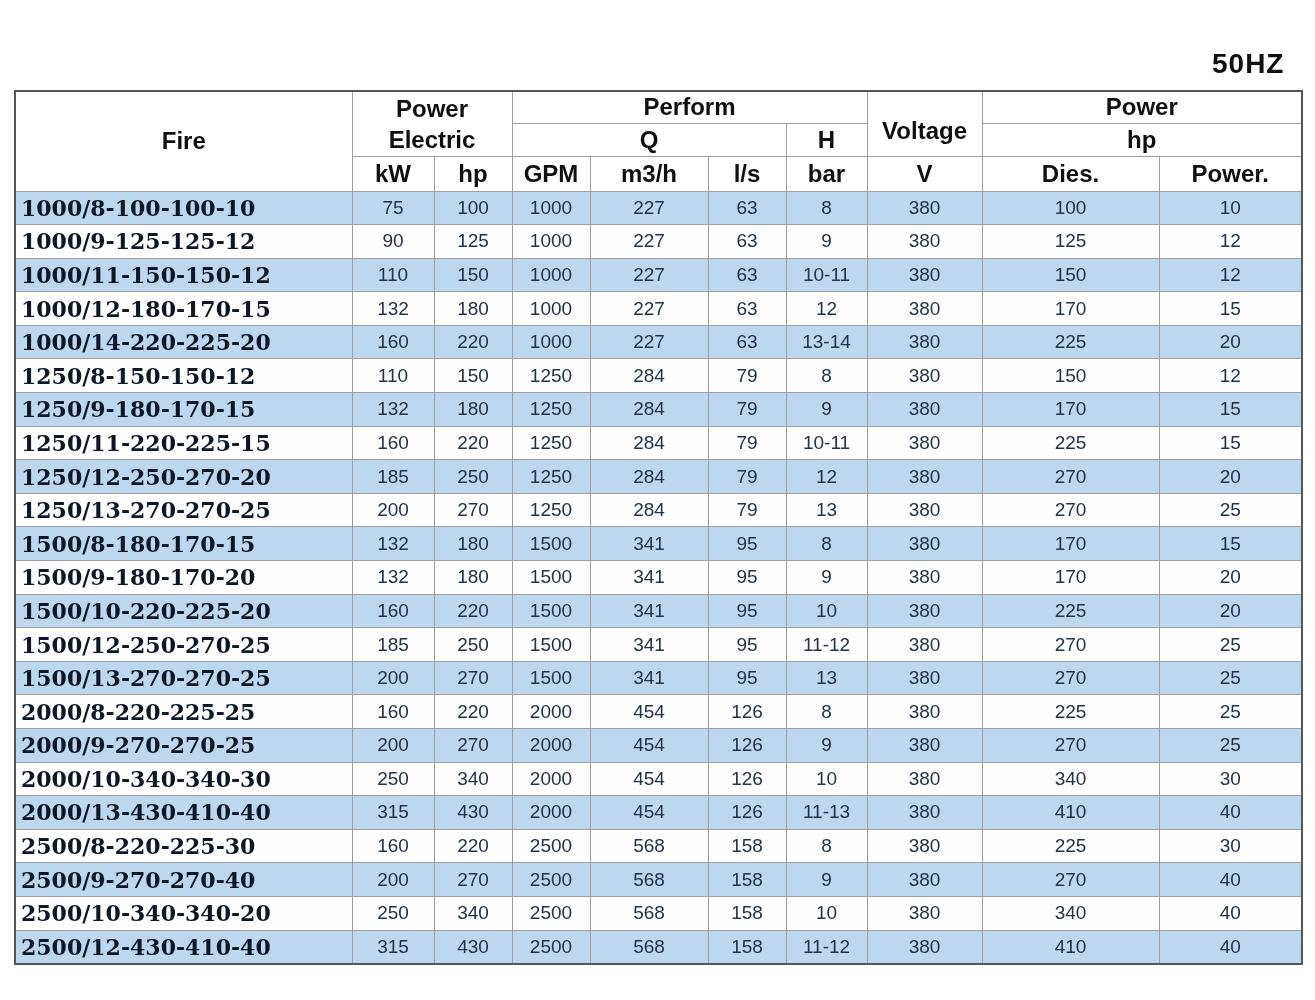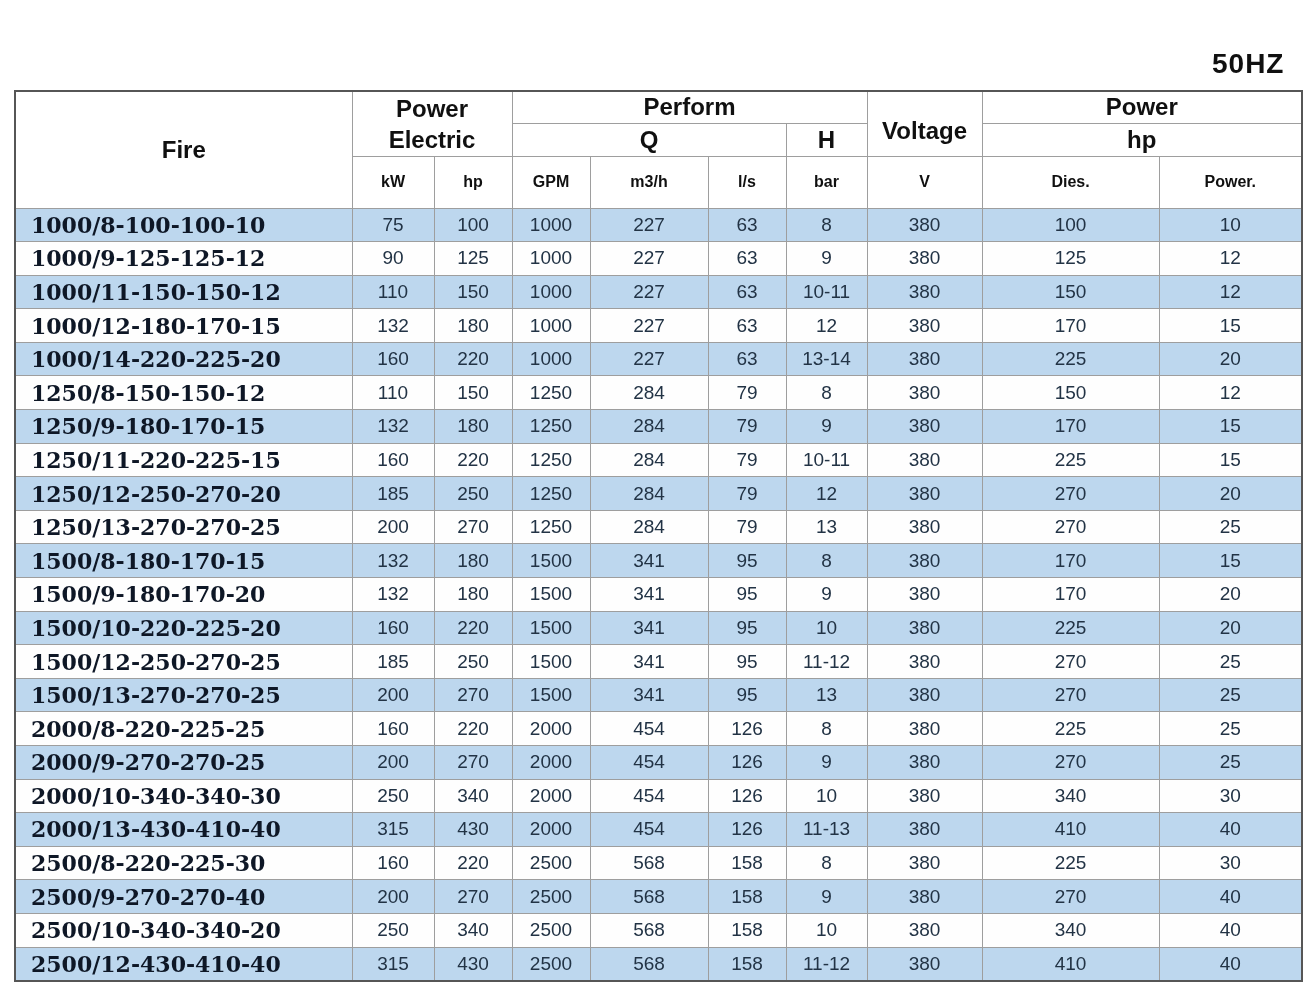--- a/index.html
+++ b/index.html
@@ -48,28 +48,28 @@
     overflow:hidden;
     white-space:nowrap;
   }
   thead th{
     background:#ffffff;
     color:var(--head-text);
     font-weight:700;
   }
   tr.h1 th{height:32px;font-size:24px;}
   tr.h2 th{height:33px;font-size:24px;}
-  tr.h3 th{height:52px;font-size:16px;}
+  tr.h3 th{height:35px;font-size:24px;}
   th.model-head{font-size:25px;}
   th.pe-head{line-height:31px;font-size:24px;}
   th.voltage-head{vertical-align:top;padding-top:14px;}
   tbody td{height:33.6px;}
   tbody td.model{
     text-align:left;
-    padding-left:15px;
+    padding-left:5px;
     font-family:"DejaVu Serif", serif;
     font-weight:700;
     font-size:22px;
     color:var(--model-text);
     letter-spacing:0px;
   }
   tbody td.num{
     font-size:19px;
     color:var(--data-text);
   }

